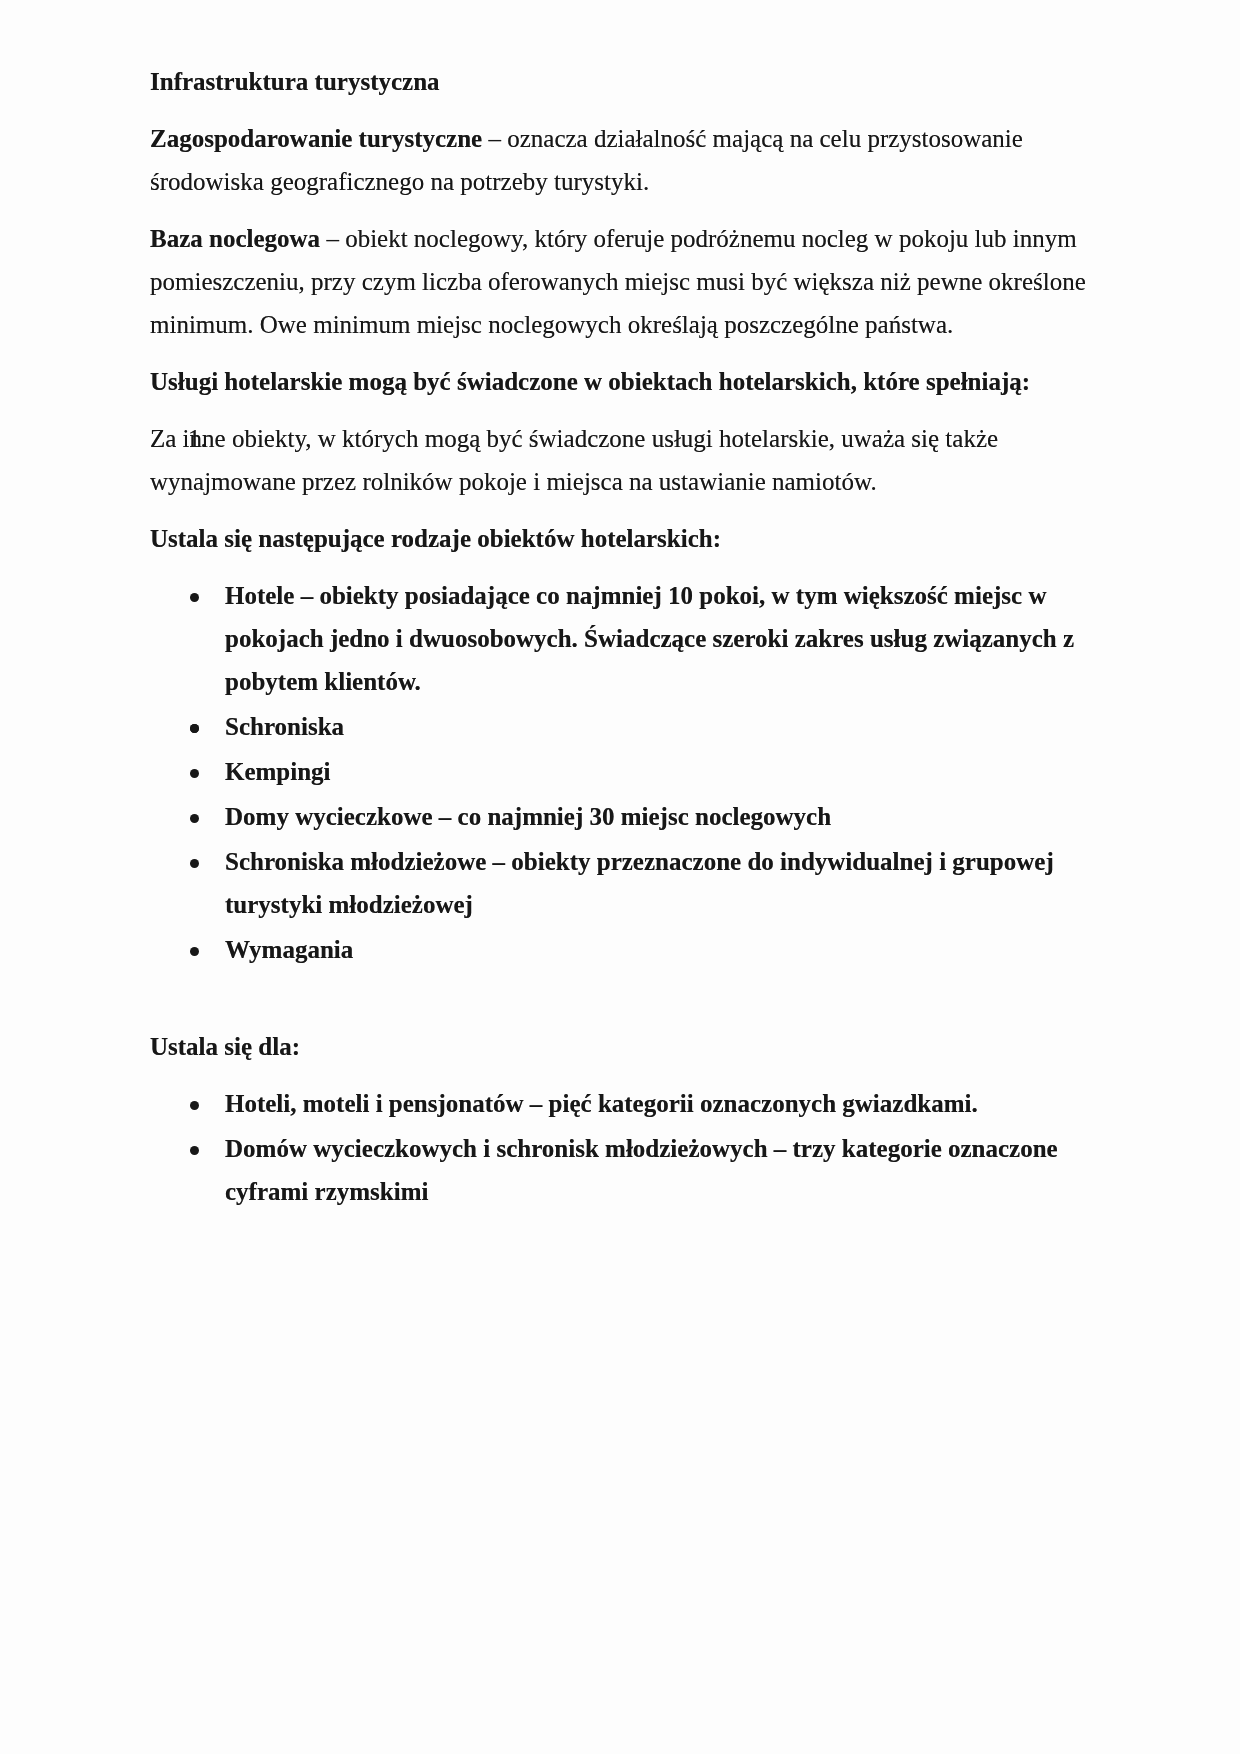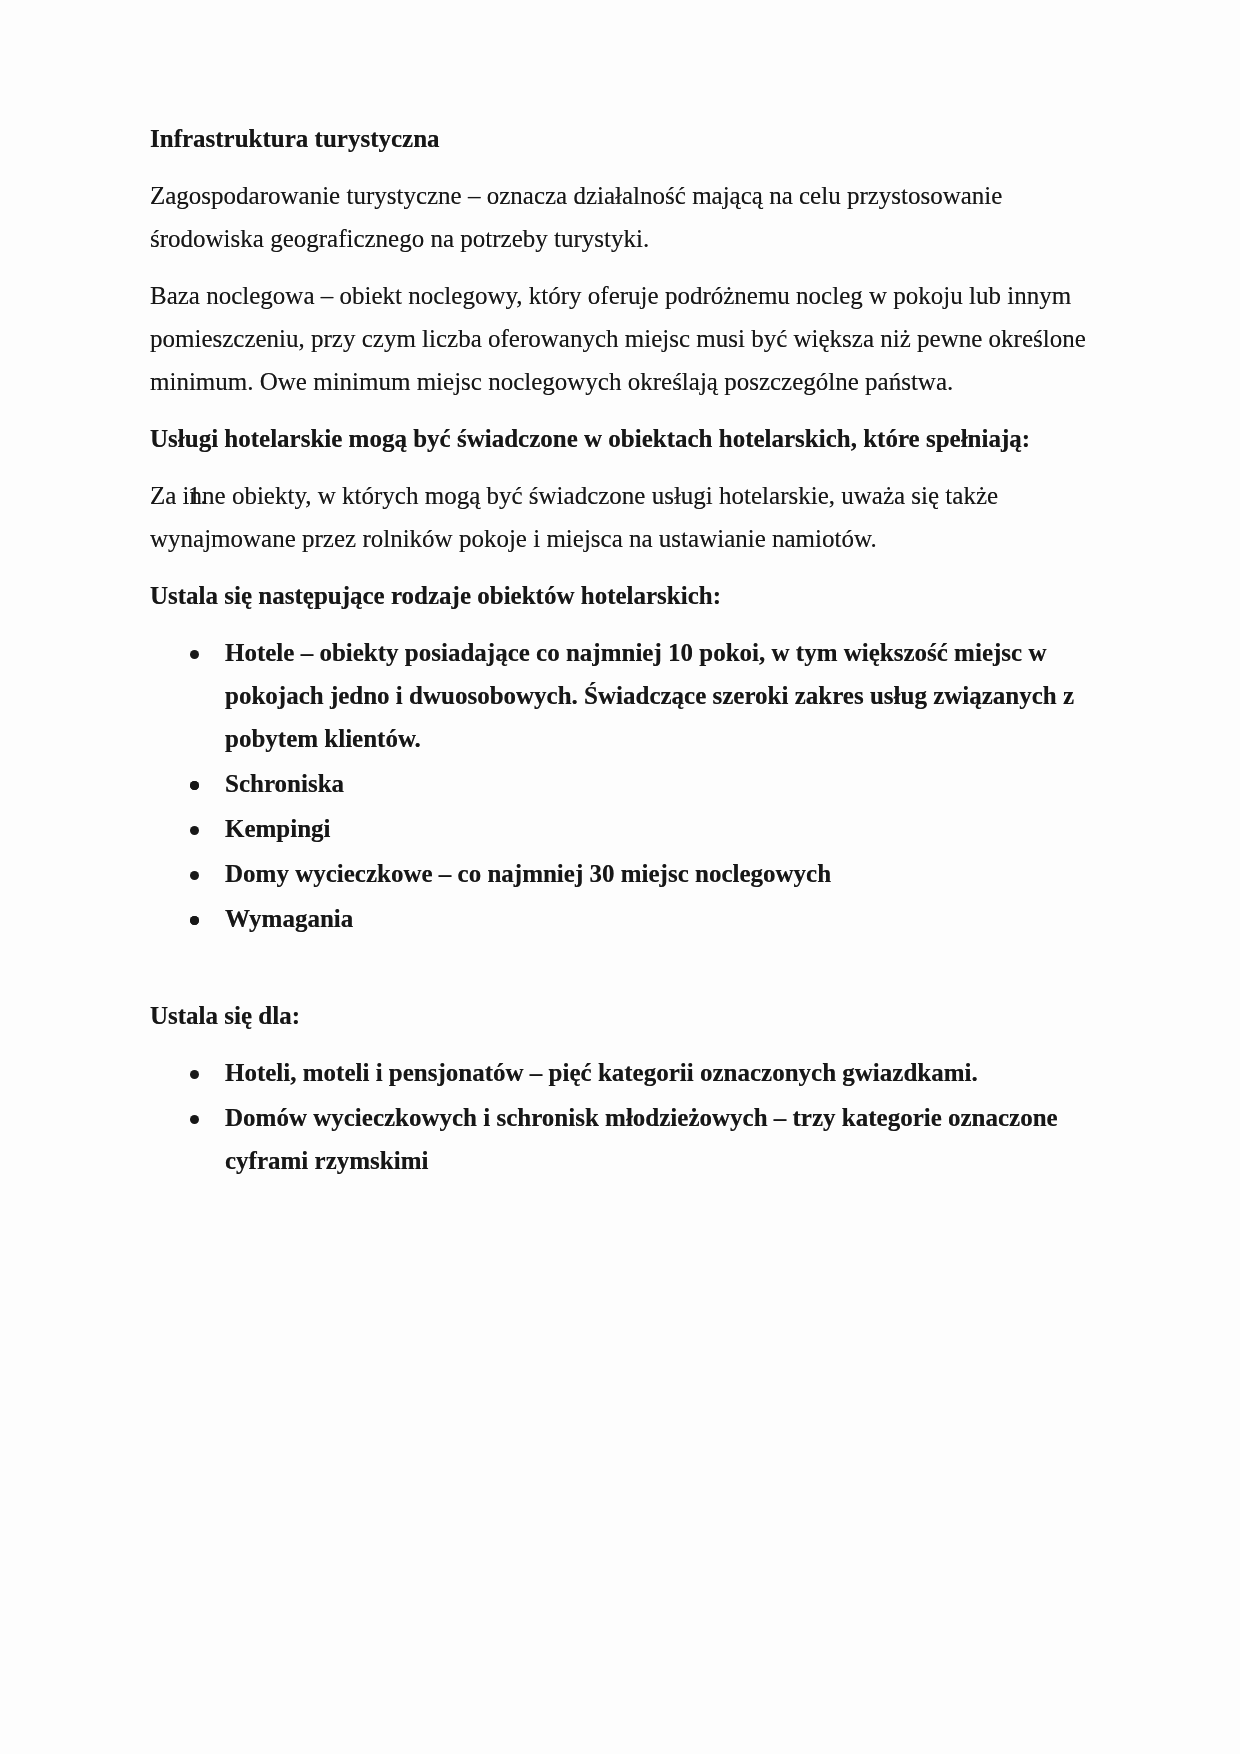--- a/index.html
+++ b/index.html
@@ -10,32 +10,32 @@
     background: #fdfdfd;
     font-family: "Liberation Serif", "DejaVu Serif", serif;
     font-size: 25px;
     line-height: 43px;
     color: #171717;
     overflow: hidden;
   }
   .page {
     width: 1240px;
     height: 1254px;
-    padding: 117px 145px 0 150px;
+    padding: 60px 145px 0 150px;
     text-shadow: 0 0 0.6px rgba(20,20,20,0.55);
   }
   .block { margin: 0 0 14px 0; }
   .doc-heading {
     font-size: 25px;
     font-weight: bold;
     line-height: 43px;
     white-space: nowrap;
   }
   .para { text-align: left; }
-  .term { font-weight: normal; }
+  .term { font-weight: bold; }
   ol.num-list, ul.dot-list {
     list-style: none;
     margin: 0 0 14px 0;
   }
   ol.num-list > li {
     position: relative;
     padding-left: 77px;
   }
   ol.num-list .num-marker {
     position: absolute;
@@ -101,20 +101,21 @@
     <li>
       <span class="dot"></span>
       <span>Kempingi</span>
     </li>
     <li>
       <span class="dot"></span>
       <span>Domy wycieczkowe – co najmniej 30 miejsc noclegowych</span>
     </li>
     <li>
       <span class="dot"></span>
+      <span>Schroniska młodzieżowe – obiekty przeznaczone do indywidualnej i grupowej turystyki młodzieżowej</span>
     </li>
     <li>
       <span class="dot"></span>
       <span>Wymagania</span>
     </li>
   </ul>
 
   <div class="spacer-line"></div>
 
   <div class="block doc-heading">Ustala się dla:</div>

